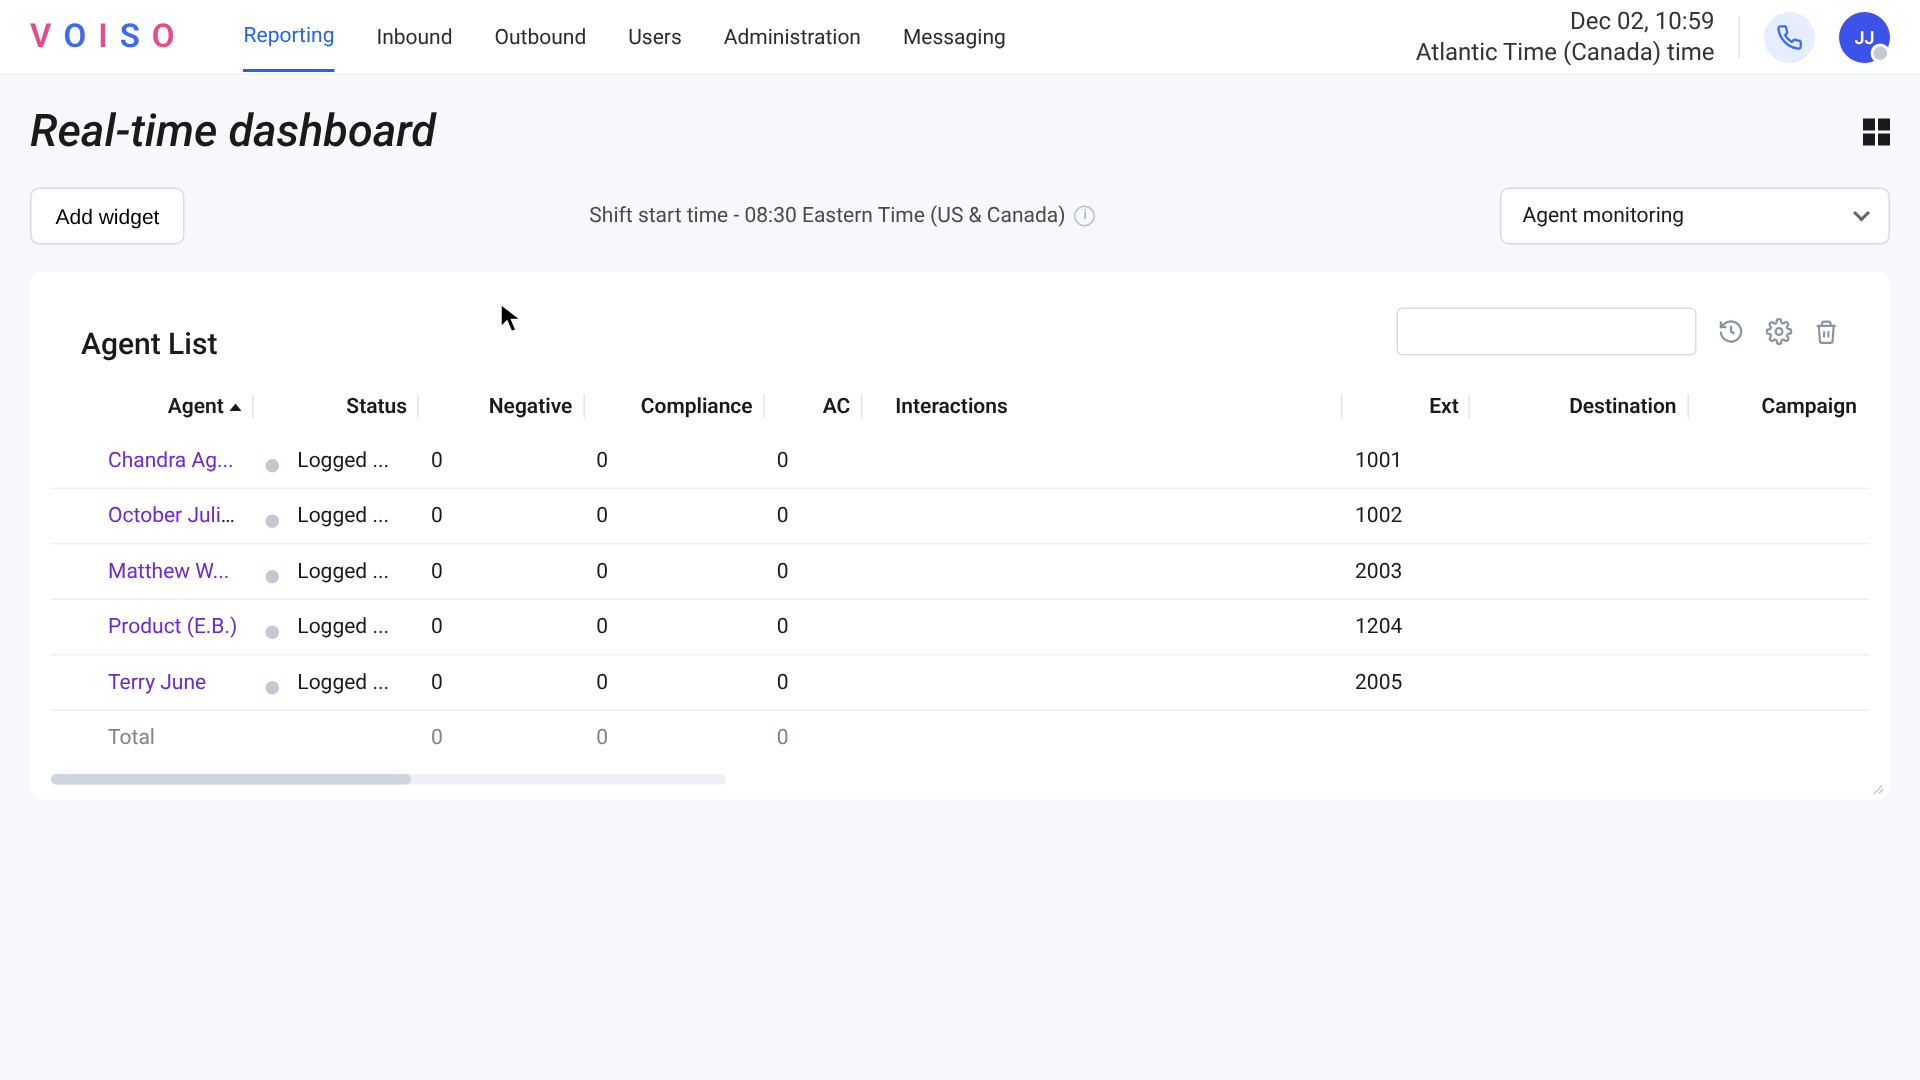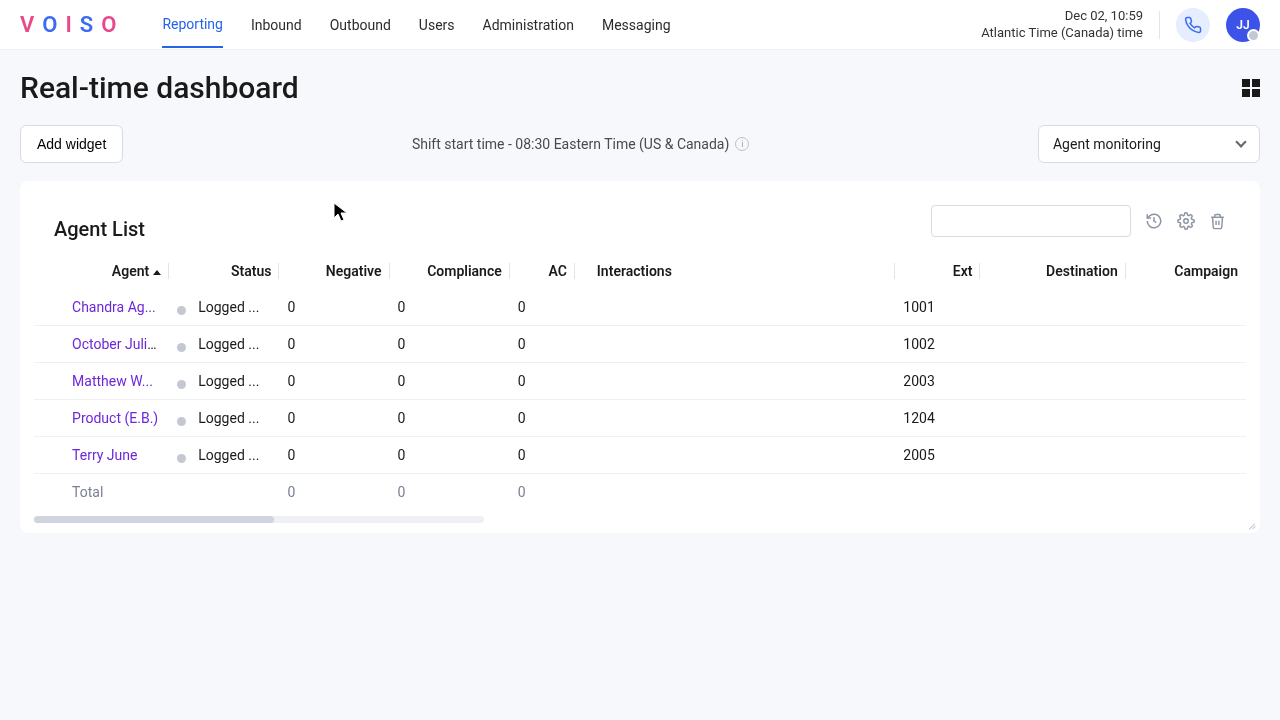--- a/index.html
+++ b/index.html
@@ -48,62 +48,63 @@
 .nav-item.active {
   color: #2563eb;
   border-bottom: 2px solid #2563eb;
 }
 .topbar-right {
   display: flex;
   align-items: center;
   gap: 16px;
   text-align: right;
 }
-.time-block { text-align: right; font-size: 13px; color: #333; line-height: 1.3; }
+.time-block { text-align: right; font-size: 16px; color: #333; line-height: 1.3; }
 .divider-v { width:1px; height:28px; background:#e2e4ea; }
 .phone-icon {
   width: 34px; height: 34px; border-radius: 50%;
   background: #e5edff; display:flex; align-items:center; justify-content:center;
 }
 .avatar {
   width: 34px; height:34px; border-radius:50%;
   background:#3c52e8; color:#fff; display:flex; align-items:center; justify-content:center;
   font-size: 12px; font-weight:600; position:relative;
 }
 .avatar::after{
   content:""; position:absolute; bottom:0; right:0; width:9px; height:9px; border-radius:50%;
   background:#c3c8d2; border:2px solid #fff;
 }
 .page {
   padding: 20px;
 }
 .page-header {
   display:flex; justify-content:space-between; align-items:center;
   margin-bottom: 20px;
+  font-style: italic;
 }
 .page-title { font-size: 30px; font-weight: 500; }
 .grid-icon { display:grid; grid-template-columns:1fr 1fr; gap:2px; width:18px; height:18px; }
 .grid-icon div { background:#1a1a1a; }
 .controls-row {
   display:flex; align-items:center; justify-content:space-between;
   margin-bottom: 18px;
 }
 .btn {
   background:#fff; border:1px solid #d7dbe3; border-radius:6px;
   padding: 10px 16px; cursor:pointer; font-size:14px;
 }
 .shift-info { color:#4a4a4a; display:flex; align-items:center; gap:6px; }
 .info-icon {
   width:14px; height:14px; border:1px solid #bcc1cb; border-radius:50%;
   display:inline-flex; align-items:center; justify-content:center;
   font-size:9px; color:#9aa0ac;
 }
 .select-box {
   background:#fff; border:1px solid #d7dbe3; border-radius:6px;
-  padding: 10px 14px; width: 222px; display:flex; justify-content:space-between;
+  padding: 10px 14px; width: 260px; display:flex; justify-content:space-between;
   align-items:center; cursor:pointer;
 }
 .card {
   background:#fff; border-radius:8px; padding: 20px 14px 10px 14px;
   position:relative;
 }
 .card-header {
   display:flex; justify-content:space-between; align-items:center;
   padding: 0 20px 12px 20px;
 }

